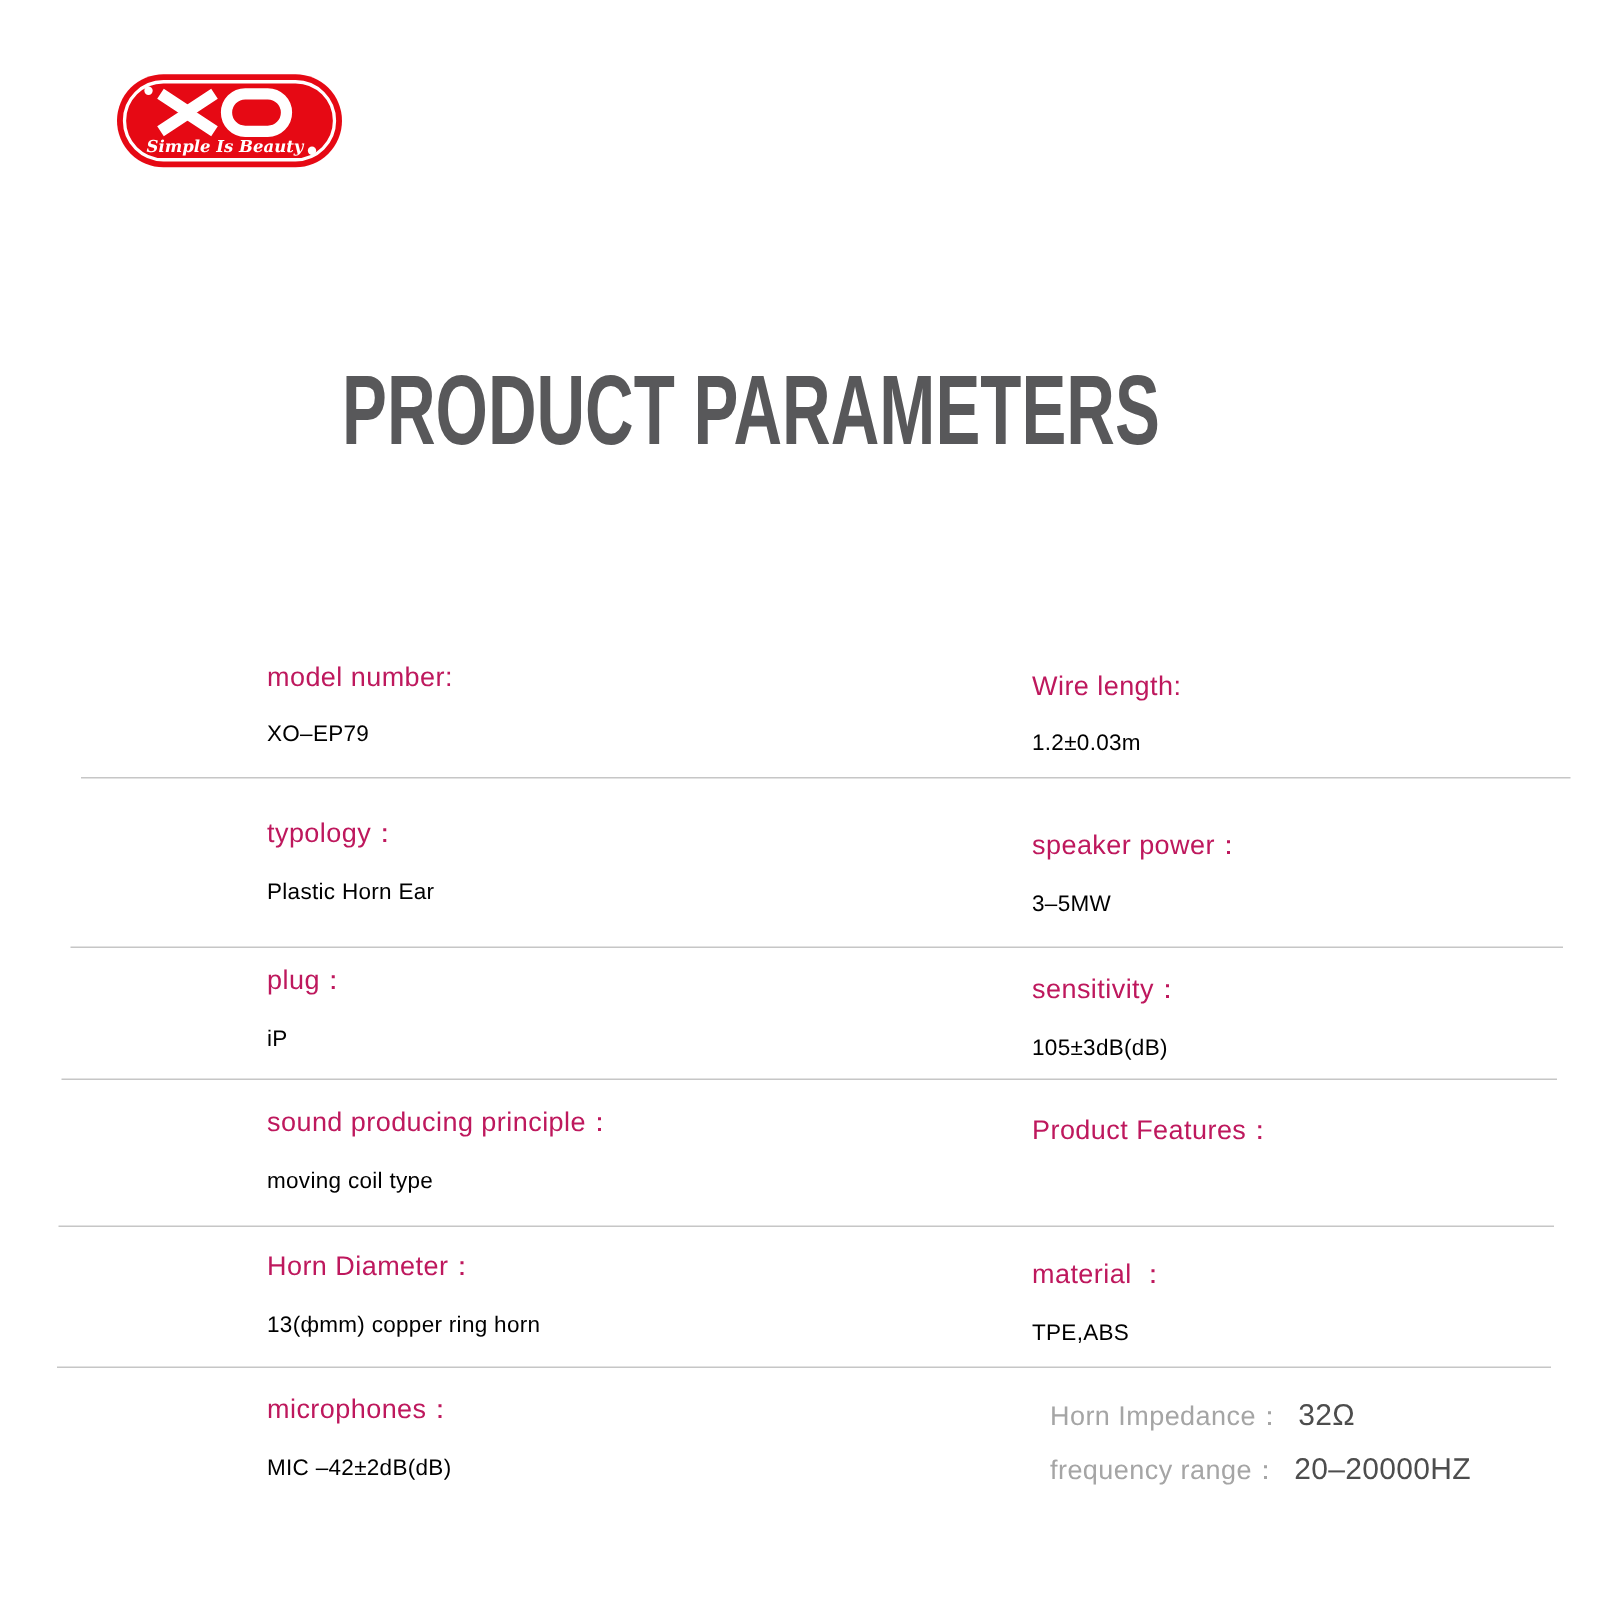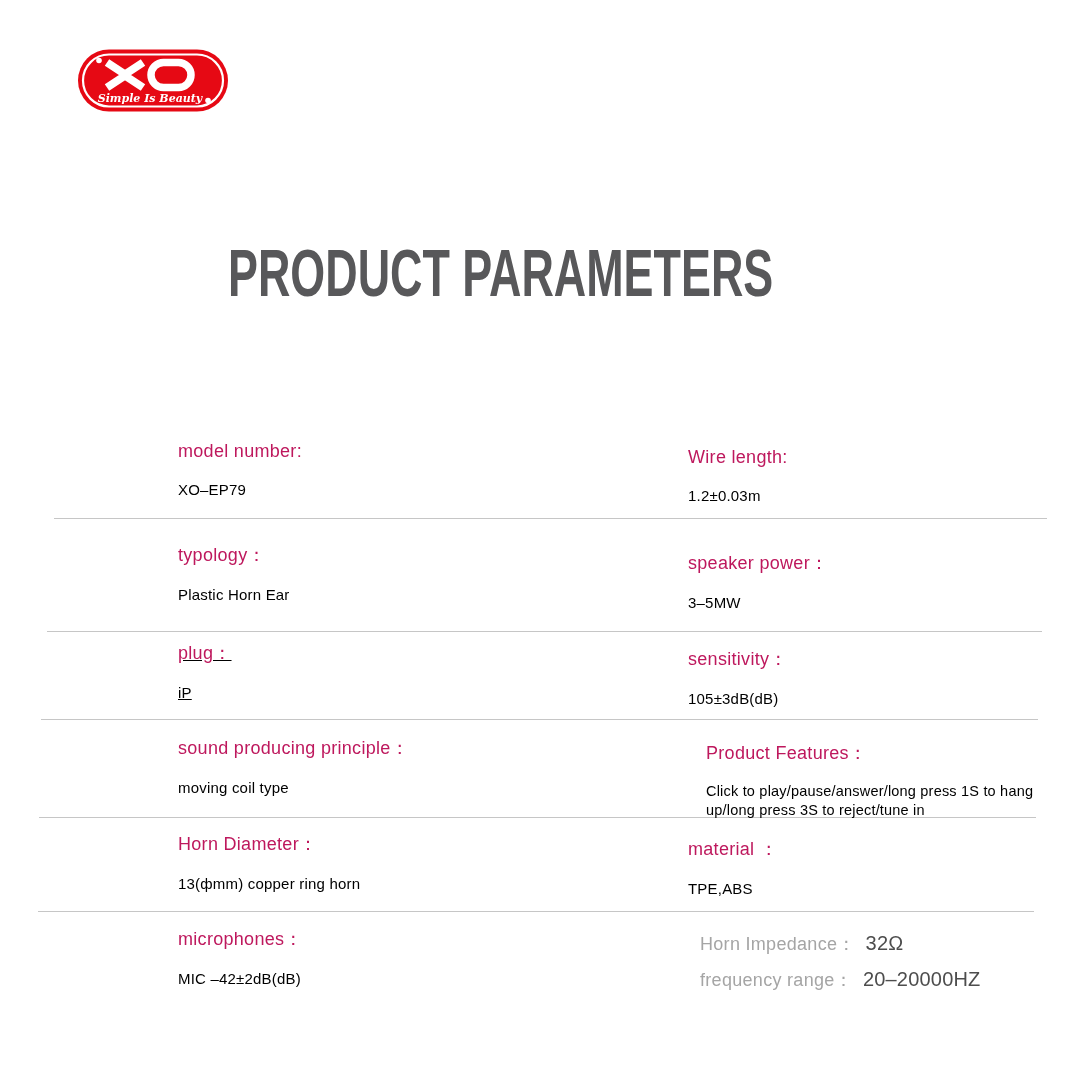--- a/index.html
+++ b/index.html
@@ -35,28 +35,28 @@
     white-space:normal;width:352px;
     font-size:14.5px;line-height:19px;margin-top:17px;
   }
   .pair{position:absolute;white-space:nowrap;}
   .pair .lbl{font-size:18px;color:#a5a5a5;letter-spacing:0.3px;margin-left:12px;}
   .pair .val{font-size:20px;color:#4d4d4d;margin-left:10px;letter-spacing:0.2px;}
   .hline{position:absolute;height:1px;background:#c6c6c6;}
   
   .l1{left:178px;top:441px;}
   .l2{left:178px;top:543px;}
-  .l3{left:178px;top:641px;text-decoration:underline;}
+  .l3{left:178px;top:641px;}
   .l4{left:178px;top:736px;}
   .l5{left:178px;top:832px;}
   .l6{left:178px;top:927px;}
   .r1{left:688px;top:447px;}
   .r2{left:688px;top:551px;}
   .r3{left:688px;top:647px;}
-  .r4{left:688px;top:741px;margin-left:18px;}
+  .r4{left:688px;top:741px;}
   .r5{left:688px;top:837px;}
   .rp1{left:688px;top:932px;}
   .rp2{left:688px;top:968px;}
   .hl1{top:518px;left:54px;width:993px;}
   .hl2{top:631px;left:47px;width:995px;}
   .hl3{top:719px;left:41px;width:997px;}
   .hl4{top:817px;left:39px;width:997px;}
   .hl5{top:911px;left:38px;width:996px;}
 </style>
 </head>
@@ -119,21 +119,20 @@
   <div class="cell r2">
     <span class="lbl">speaker power：</span>
     <span class="val">3–5MW</span>
   </div>
   <div class="cell r3">
     <span class="lbl">sensitivity：</span>
     <span class="val">105±3dB(dB)</span>
   </div>
   <div class="cell r4 features">
     <span class="lbl">Product Features：</span>
-    <span class="val">Click to play/pause/answer/long press 1S to hang up/long press 3S to reject/tune in</span>
   </div>
   <div class="cell r5">
     <span class="lbl">material ：</span>
     <span class="val">TPE,ABS</span>
   </div>
   <div class="pair rp1">
     <span class="lbl">Horn Impedance：</span><span class="val">32Ω</span>
   </div>
   <div class="pair rp2">
     <span class="lbl">frequency range：</span><span class="val">20–20000HZ</span>

